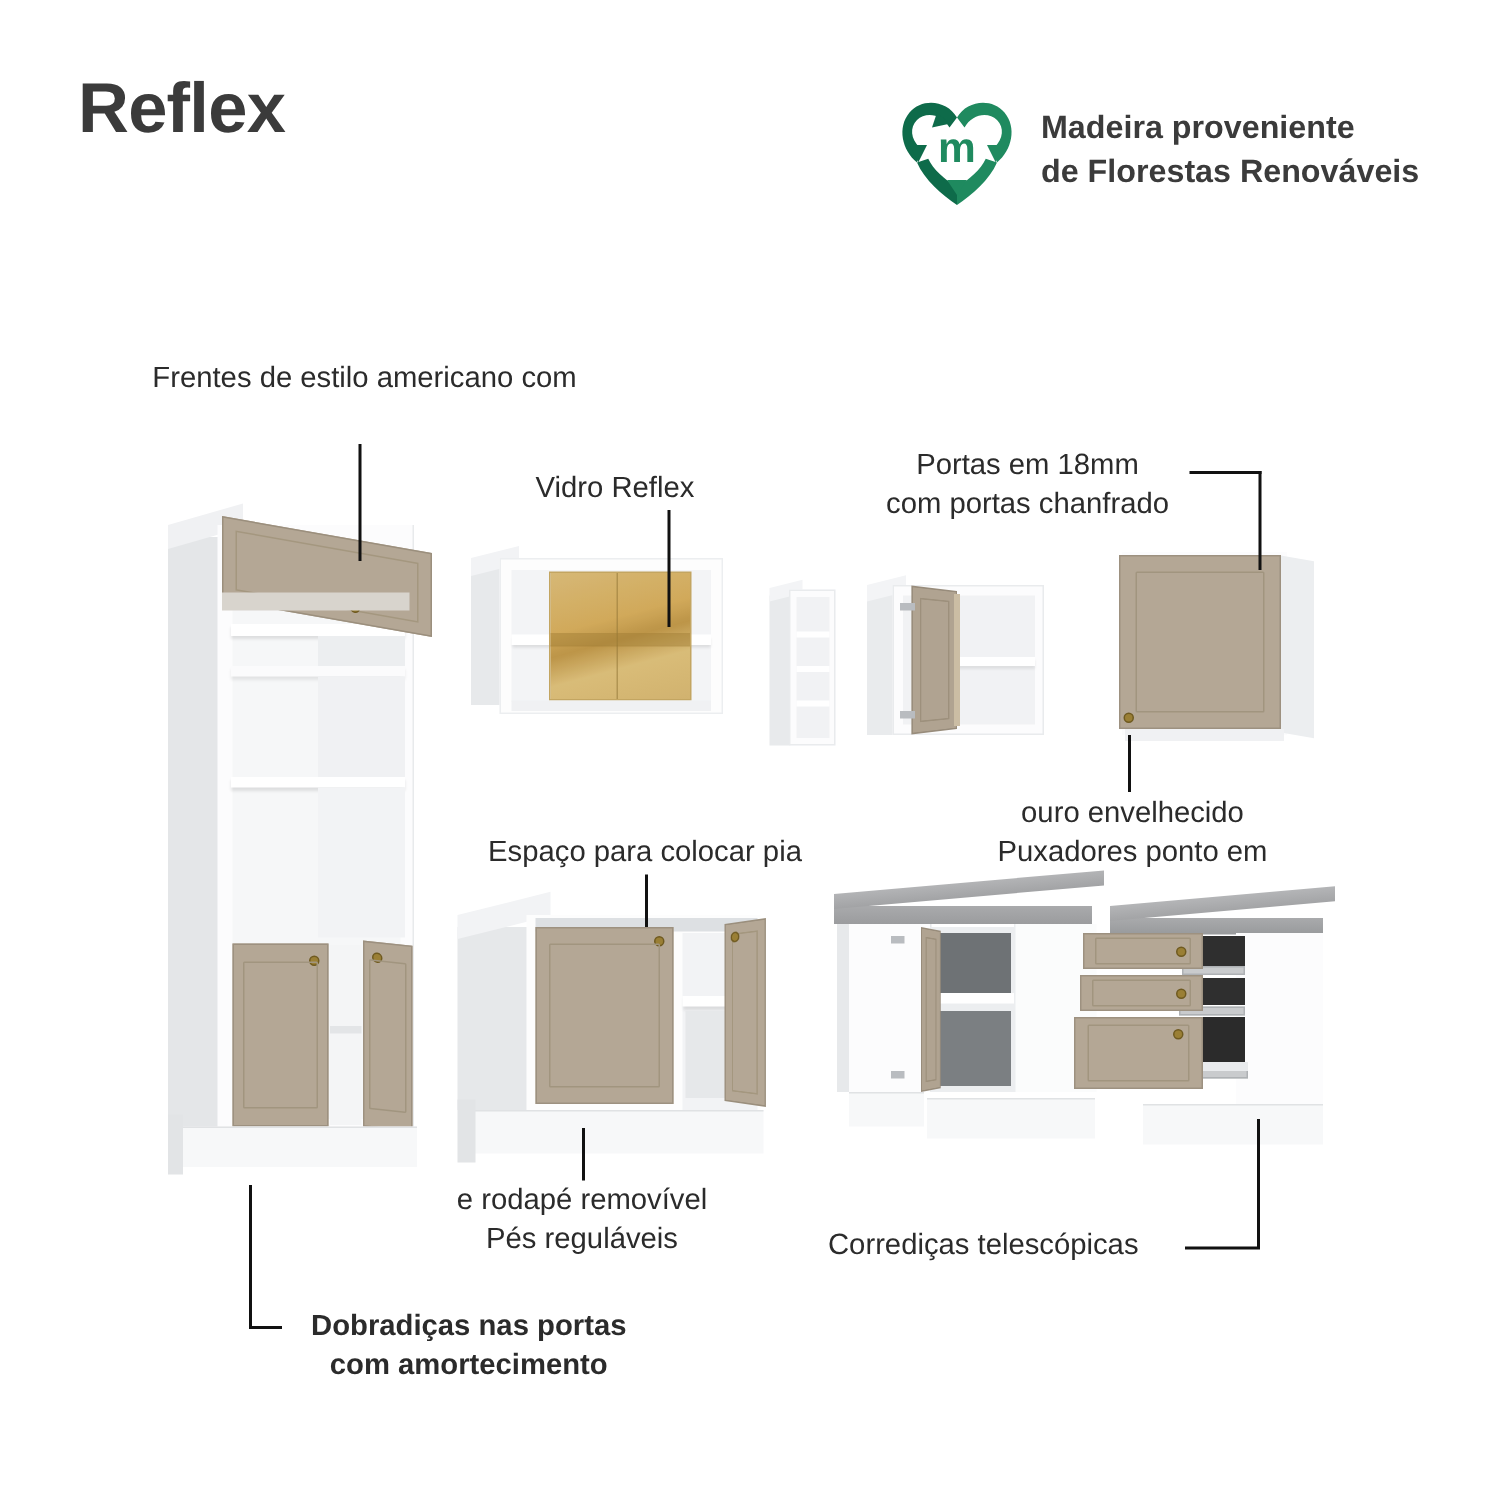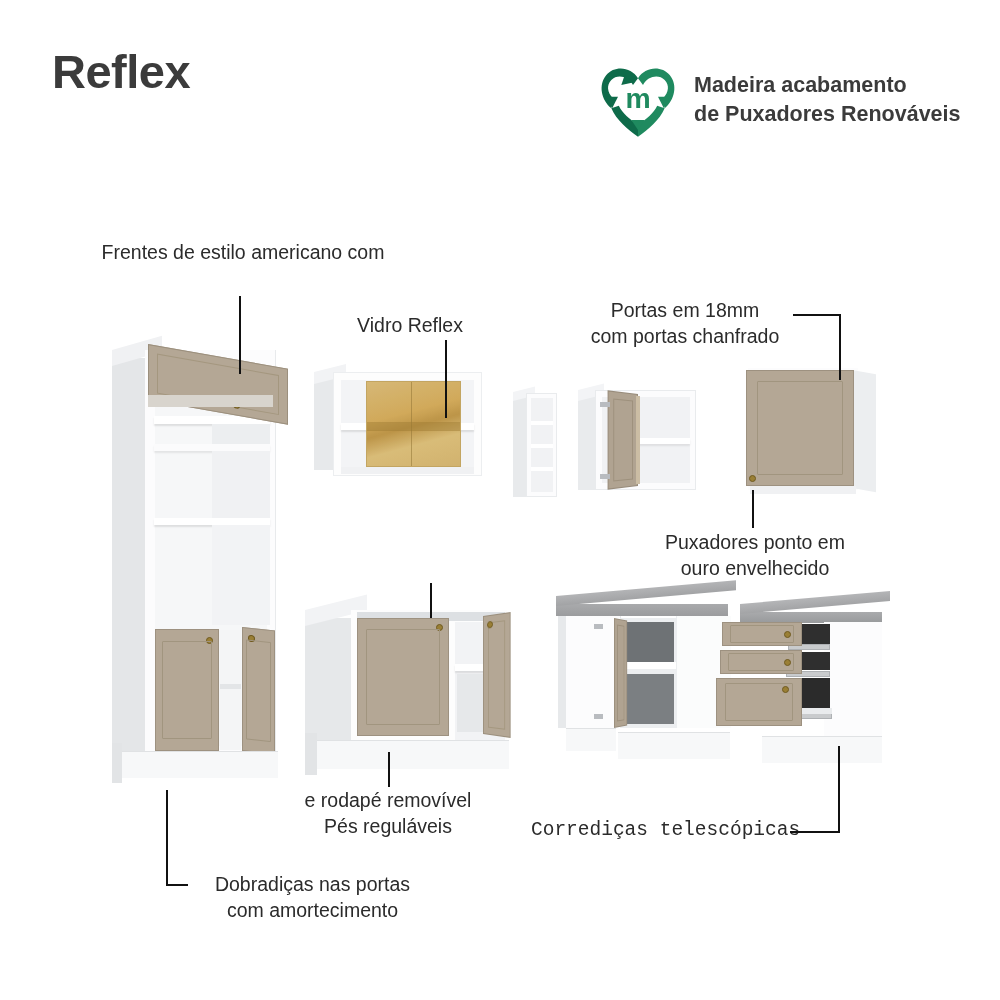--- a/index.html
+++ b/index.html
@@ -124,22 +124,22 @@
       <path d="M50 22 C58 8, 78 6, 88 18 C98 30, 94 48, 82 58 L80 46 C87 39, 88 30, 82 24 C75 17, 62 19, 56 30 Z" fill="#1f8a5f"></path>
       <path d="M18 58 C24 72, 38 84, 50 92 L50 78 C40 71, 31 64, 27 55 Z" fill="#0e6b4a"></path>
       <path d="M82 58 C76 72, 62 84, 50 92 L50 78 C60 71, 69 64, 73 55 Z" fill="#1f8a5f"></path>
       <path d="M12 44 L26 44 L19 58 Z" fill="#0e6b4a"></path>
       <path d="M88 44 L74 44 L81 58 Z" fill="#1f8a5f"></path>
       <path d="M34 18 L30 30 L44 27 Z" fill="#0e6b4a"></path>
       <path d="M42 72 L50 84 L58 72 Z" fill="#1f8a5f"></path>
       <text x="50" y="58" text-anchor="middle" font-family="'Liberation Sans', sans-serif" font-size="34" font-weight="bold" fill="#1f8a5f">m</text>
     </svg>
     <div class="eco-text">
-      <div>Madeira acabamento</div>
-      <div>de Puxadores Renováveis</div>
+      <div>Madeira proveniente</div>
+      <div>de Florestas Renováveis</div>
     </div>
   </div>
 
   <div class="unit" style="left:112px; top:344px; width:205px; height:450px;">
 
     <div style="position:absolute; left:0; top:14px; width:34px; height:412px; background:#e4e6e8;"></div>
 
     <div style="position:absolute; left:0; top:6px; width:50px; height:16px; background:#f0f1f3; transform:skewY(-16deg); transform-origin:left top;"></div>
 
     <div style="position:absolute; left:33px; top:6px; width:130px; height:408px; background:#fcfcfd; border-right:1px solid #e8eaec;"></div>
@@ -332,38 +332,41 @@
 
   <div class="callout center" style="left:560px; top:298px; width:250px;">
     <div>Portas em 18mm</div>
     <div>com portas chanfrado</div>
   </div>
   <div class="leader h" style="left:793px; top:314px; width:48px;"></div>
   <div class="leader v" style="left:839px; top:314px; height:66px;"></div>
 
   <div class="leader v" style="left:752px; top:490px; height:38px;"></div>
   <div class="callout center" style="left:635px; top:530px; width:240px;">
+    <div>ouro envelhecido</div>
     <div>Puxadores ponto em</div>
-    <div>ouro envelhecido</div>
-  </div>
-
+  </div>
+
+  <div class="callout center" style="left:295px; top:556px; width:270px;">
+    <div>Espaço para colocar pia</div>
+  </div>
   <div class="leader v" style="left:430px; top:583px; height:35px;"></div>
 
   <div class="leader v" style="left:388px; top:752px; height:35px;"></div>
   <div class="callout center" style="left:268px; top:788px; width:240px;">
     <div>e rodapé removível</div>
     <div>Pés reguláveis</div>
   </div>
 
-  <div class="callout left" style="left:531px; top:818px; width:270px;font-family:Liberation Mono, monospace;">
+  <div class="callout left" style="left:552px; top:818px; width:270px;">
     <div>Corrediças telescópicas</div>
   </div>
   <div class="leader h" style="left:790px; top:831px; width:50px;"></div>
   <div class="leader v" style="left:838px; top:746px; height:86px;"></div>
 
   <div class="leader v" style="left:166px; top:790px; height:95px;"></div>
   <div class="leader h" style="left:166px; top:884px; width:22px;"></div>
-  <div class="callout center" style="left:190px; top:872px; width:245px;">
+  <div class="callout center" style="left:190px; top:872px; width:245px;font-weight:bold;">
     <div>Dobradiças nas portas</div>
     <div>com amortecimento</div>
   </div>
 
 </div>
 
 </body></html>

